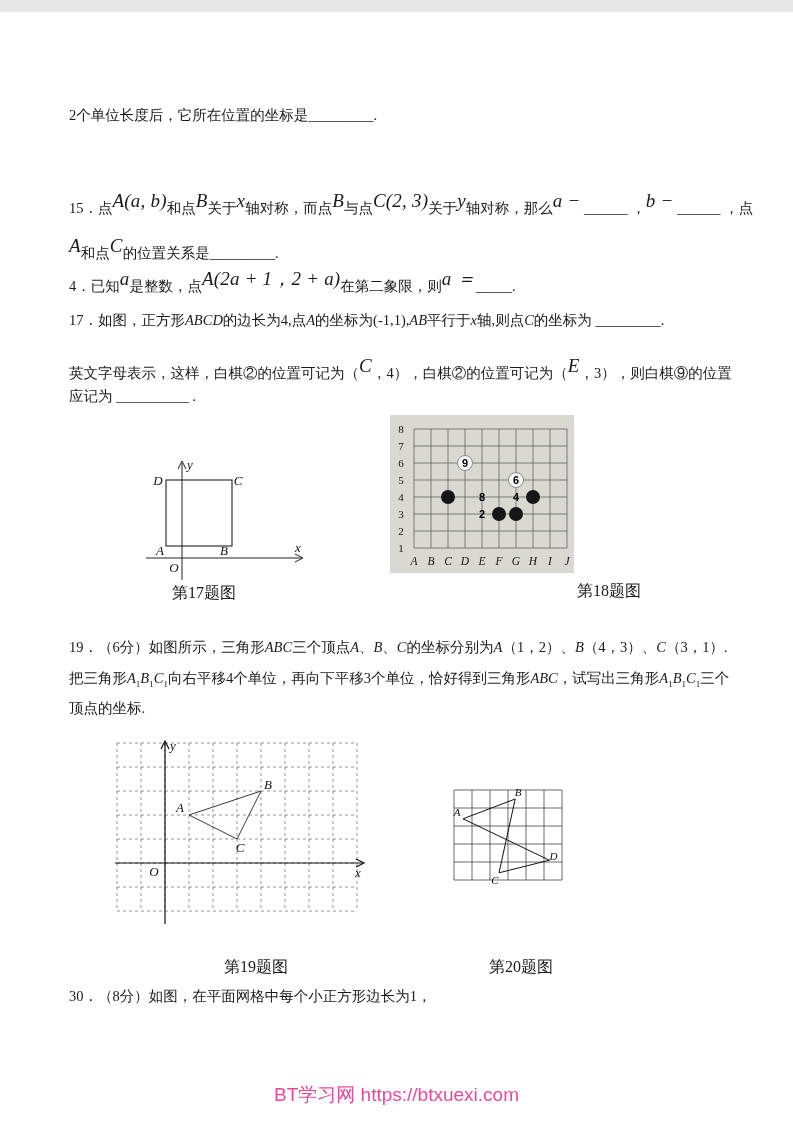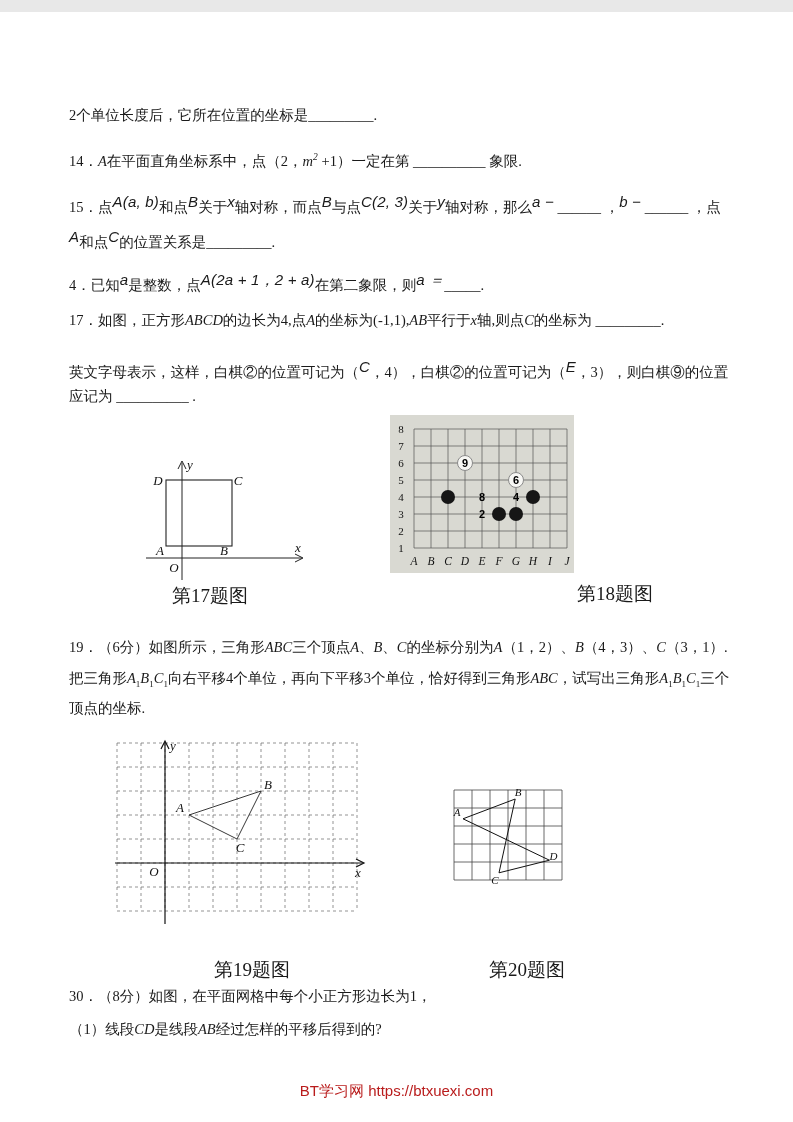--- a/index.html
+++ b/index.html
@@ -7,54 +7,52 @@
     position:relative; width:793px; height:1122px; margin:12px auto;
     background:#ffffff; overflow:hidden;
     font-family:"Liberation Serif", serif; color:#1a1a1a;
   }
   .tline {
     position:absolute; left:69px; font-size:14.5px; line-height:21px;
     white-space:nowrap;
   }
   .seg-t { font-style:normal; }
   .seg-v { font-style:italic; font-family:"Liberation Serif", serif; }
-  .seg-vu { font-style:italic; font-family:Liberation Sans, sans-serif;
-            position:relative; top:-0.33em; font-size:15px; letter-spacing:0.2px; }
+  .seg-vu { font-style:italic; font-family:Liberation Serif, serif;
+            position:relative; top:-0.33em; font-size:19px; letter-spacing:0.2px; }
   .seg-sup { font-style:italic; vertical-align:super; font-size:9.5px; line-height:0; }
   .seg-sub { vertical-align:sub; font-size:9px; line-height:0; }
-  .caption { position:absolute; font-size:19px; }
+  .caption { position:absolute; font-size:16px; }
   .figure  { position:absolute; }
   .footer {
     position:absolute; top:1070px; left:0; width:100%; text-align:center;
-    color:#b91c1c; font-size:15px; font-family:"Liberation Sans", sans-serif;
+    color:#ec4899; font-size:19px; font-family:"Liberation Sans", sans-serif;
   }
   .fig-label    { font-family:"Liberation Serif", serif; font-style:italic; font-size:13px; fill:#111; }
   .fig-label-sm { font-family:"Liberation Serif", serif; font-style:italic; font-size:11px; fill:#111; }
   .go-num    { font-family:"Liberation Serif", serif; font-size:11px; fill:#111; }
   .go-letter { font-family:"Liberation Serif", serif; font-style:italic; font-size:11.5px; fill:#111; }
   .go-mark   { font-family:"Liberation Sans", sans-serif; font-weight:bold; font-size:11px; fill:#000; }
 </style>
 </head>
 <body>
 
 <div class="page">
 
   <div class="tline" style="top:93px"><span class="seg-t">2个单位长度后，它所在位置的坐标是</span><span class="seg-t">_________.</span></div>
-  <div class="tline" style="top:139px"><span class="seg-t">14．</span><span class="seg-v">A</span><span class="seg-t">在平面直角坐标系中，点（2，</span><span class="seg-v">m</span><span class="seg-sup">2</span><span class="seg-t"> +1）一定在第 </span><span class="seg-t">__________</span><span class="seg-t"> 象限.</span></div>
   <div class="tline" style="top:184px"><span class="seg-t">15．点</span><span class="seg-vu">A(a, b)</span><span class="seg-t">和点</span><span class="seg-vu">B</span><span class="seg-t">关于</span><span class="seg-vu">x</span><span class="seg-t">轴对称，而点</span><span class="seg-vu">B</span><span class="seg-t">与点</span><span class="seg-vu">C(2, 3)</span><span class="seg-t">关于</span><span class="seg-vu">y</span><span class="seg-t">轴对称，那么</span><span class="seg-vu">a −</span><span class="seg-t"> ______ ，</span><span class="seg-vu">b −</span><span class="seg-t"> ______ ，点</span></div>
-  <div class="tline" style="top:219px"><span class="seg-vu">A</span><span class="seg-t">和点</span><span class="seg-vu">C</span><span class="seg-t">的位置关系是</span><span class="seg-t">_________.</span></div>
+  <div class="tline" style="top:229px"><span class="seg-vu">A</span><span class="seg-t">和点</span><span class="seg-vu">C</span><span class="seg-t">的位置关系是</span><span class="seg-t">_________.</span></div>
   <div class="tline" style="top:262px"><span class="seg-t">4．已知</span><span class="seg-vu">a</span><span class="seg-t">是整数，点</span><span class="seg-vu">A(2a + 1，2 + a)</span><span class="seg-t">在第二象限，则</span><span class="seg-vu">a ＝</span><span class="seg-t">_____.</span></div>
   <div class="tline" style="top:298px"><span class="seg-t">17．如图，正方形</span><span class="seg-v">ABCD</span><span class="seg-t">的边长为4,点</span><span class="seg-v">A</span><span class="seg-t">的坐标为(-1,1),</span><span class="seg-v">AB</span><span class="seg-t">平行于</span><span class="seg-v">x</span><span class="seg-t">轴,则点</span><span class="seg-v">C</span><span class="seg-t">的坐标为</span><span class="seg-t"> _________.</span></div>
   <div class="tline" style="top:349px"><span class="seg-t">英文字母表示，这样，白棋②的位置可记为（</span><span class="seg-vu">C</span><span class="seg-t">，4），白棋②的位置可记为（</span><span class="seg-vu">E</span><span class="seg-t">，3），则白棋⑨的位置</span></div>
   <div class="tline" style="top:374px"><span class="seg-t">应记为 __________ .</span></div>
   <div class="tline" style="top:625px"><span class="seg-t">19．（6分）如图所示，三角形</span><span class="seg-v">ABC</span><span class="seg-t">三个顶点</span><span class="seg-v">A</span><span class="seg-t">、</span><span class="seg-v">B</span><span class="seg-t">、</span><span class="seg-v">C</span><span class="seg-t">的坐标分别为</span><span class="seg-v">A</span><span class="seg-t">（1，2）、</span><span class="seg-v">B</span><span class="seg-t">（4，3）、</span><span class="seg-v">C</span><span class="seg-t">（3，1）.</span></div>
   <div class="tline" style="top:656px"><span class="seg-t">把三角形</span><span class="seg-v">A</span><span class="seg-sub">1</span><span class="seg-v">B</span><span class="seg-sub">1</span><span class="seg-v">C</span><span class="seg-sub">1</span><span class="seg-t">向右平移4个单位，再向下平移3个单位，恰好得到三角形</span><span class="seg-v">ABC</span><span class="seg-t">，试写出三角形</span><span class="seg-v">A</span><span class="seg-sub">1</span><span class="seg-v">B</span><span class="seg-sub">1</span><span class="seg-v">C</span><span class="seg-sub">1</span><span class="seg-t">三个</span></div>
   <div class="tline" style="top:686px"><span class="seg-t">顶点的坐标.</span></div>
   <div class="tline" style="top:974px"><span class="seg-t">30．（8分）如图，在平面网格中每个小正方形边长为1，</span></div>
-  <div class="tline" style="top:1007px"><span class="seg-t">（1）线段</span><span class="seg-v">CD</span><span class="seg-t">是线段</span><span class="seg-v">AB</span><span class="seg-t">经过怎样的平移后得到的?</span></div>
 
   <svg class="figure" style="left:136px;top:444px" width="175" height="132">
     <g stroke="#222" stroke-width="1" fill="none">
       <line x1="46" y1="7" x2="46" y2="124"></line>
       <polyline points="42,13 46,5 50,13"></polyline>
       <line x1="10" y1="102" x2="166" y2="102"></line>
       <polyline points="159,98 167,102 159,106"></polyline>
     </g>
     <rect x="30" y="24" width="66" height="66" fill="none" stroke="#222" stroke-width="1.1"></rect>
     <text class="fig-label" x="22" y="29" text-anchor="middle">D</text>
@@ -150,21 +148,21 @@
         <polyline points="244,121 252,125 244,129"></polyline>
       </g>
       <polygon points="77,77 149,53 125,101" fill="none" stroke="#222" stroke-width="0.9"></polygon>
       <text x="68" y="74" text-anchor="middle" class="fig-label">A</text>
       <text x="156" y="51" text-anchor="middle" class="fig-label">B</text>
       <text x="128" y="114" text-anchor="middle" class="fig-label">C</text>
       <text x="42" y="138" text-anchor="middle" class="fig-label">O</text>
       <text x="61" y="12" text-anchor="middle" class="fig-label">y</text>
       <text x="246" y="139" text-anchor="middle" class="fig-label">x</text>
     </svg>
-  <div class="caption" style="left:214px;top:945px">第19题图</div>
+  <div class="caption" style="left:224px;top:945px">第19题图</div>
 
   <svg id="fig20-svg" class="figure" style="left:448px;top:772px" width="125" height="108">
       <g stroke="#444" stroke-width="0.8">
         <line x1="6" y1="6" x2="6" y2="96"></line>
         <line x1="24" y1="6" x2="24" y2="96"></line>
         <line x1="42" y1="6" x2="42" y2="96"></line>
         <line x1="60" y1="6" x2="60" y2="96"></line>
         <line x1="78" y1="6" x2="78" y2="96"></line>
         <line x1="96" y1="6" x2="96" y2="96"></line>
         <line x1="114" y1="6" x2="114" y2="96"></line>

